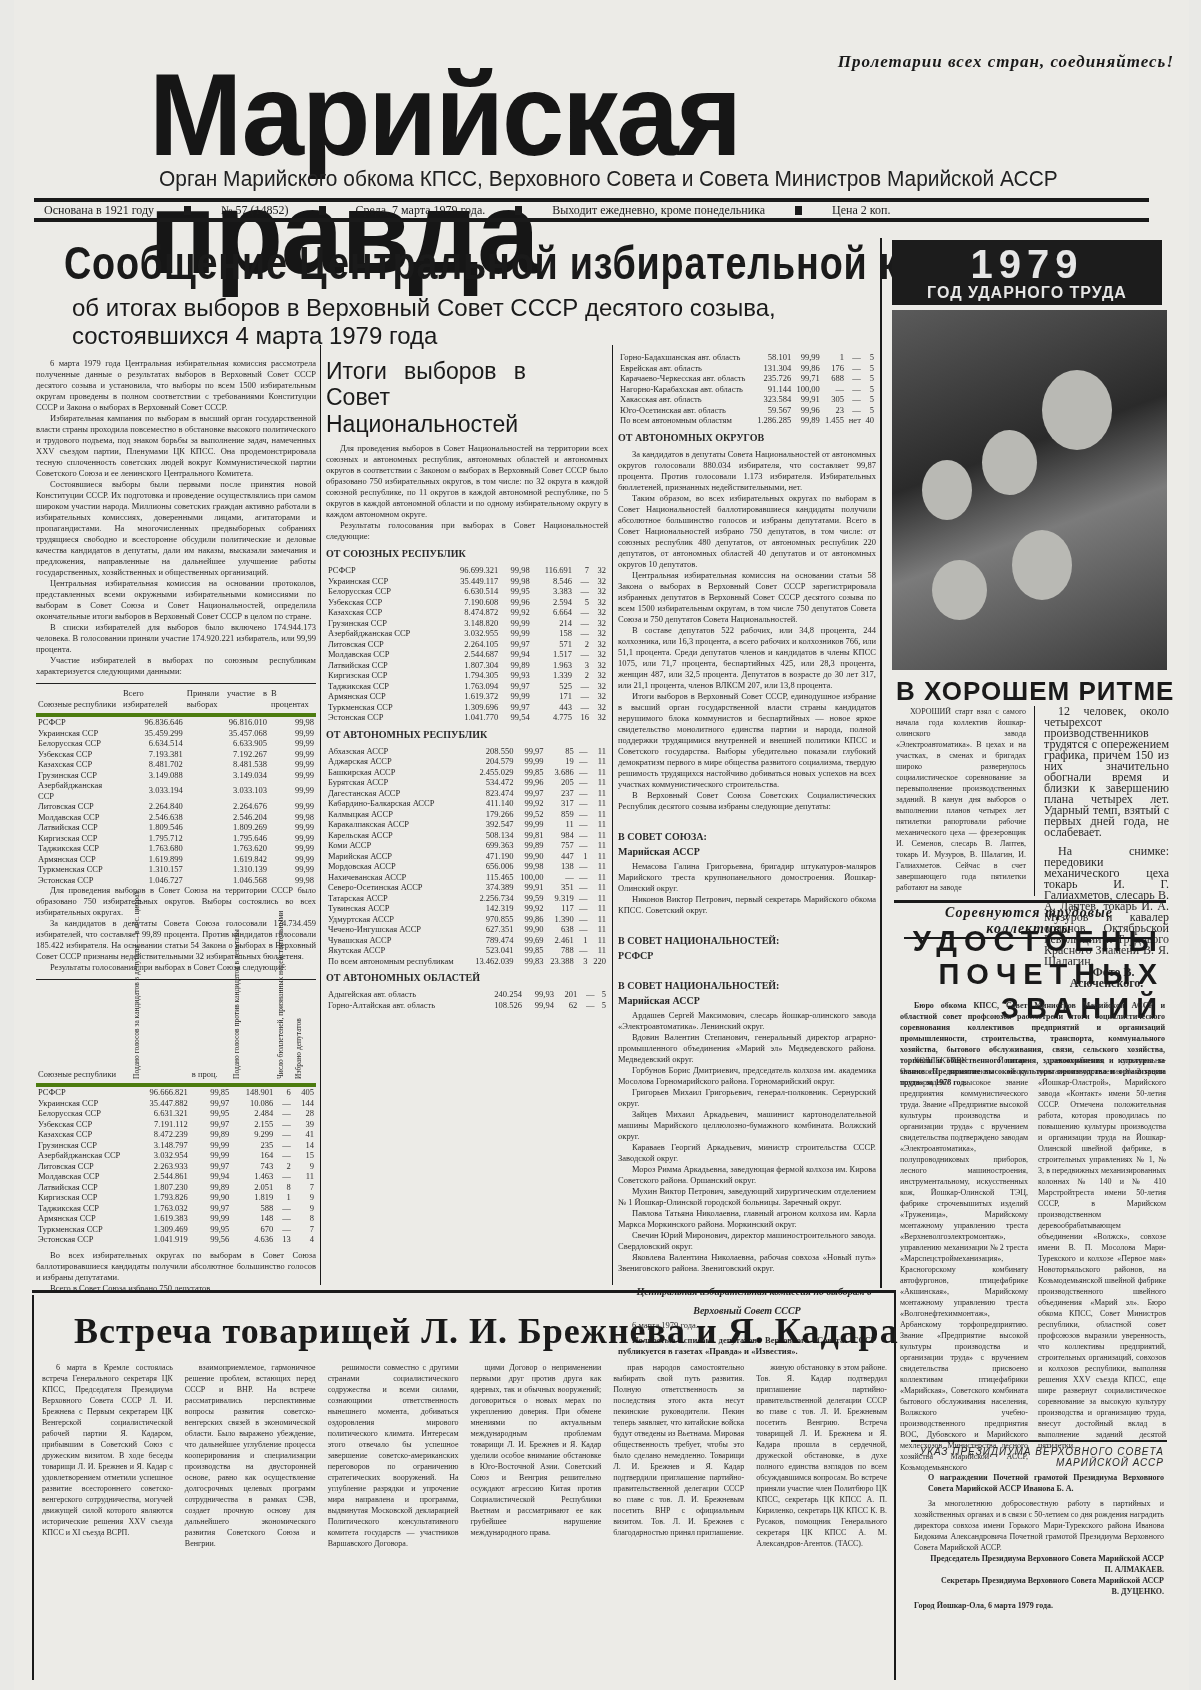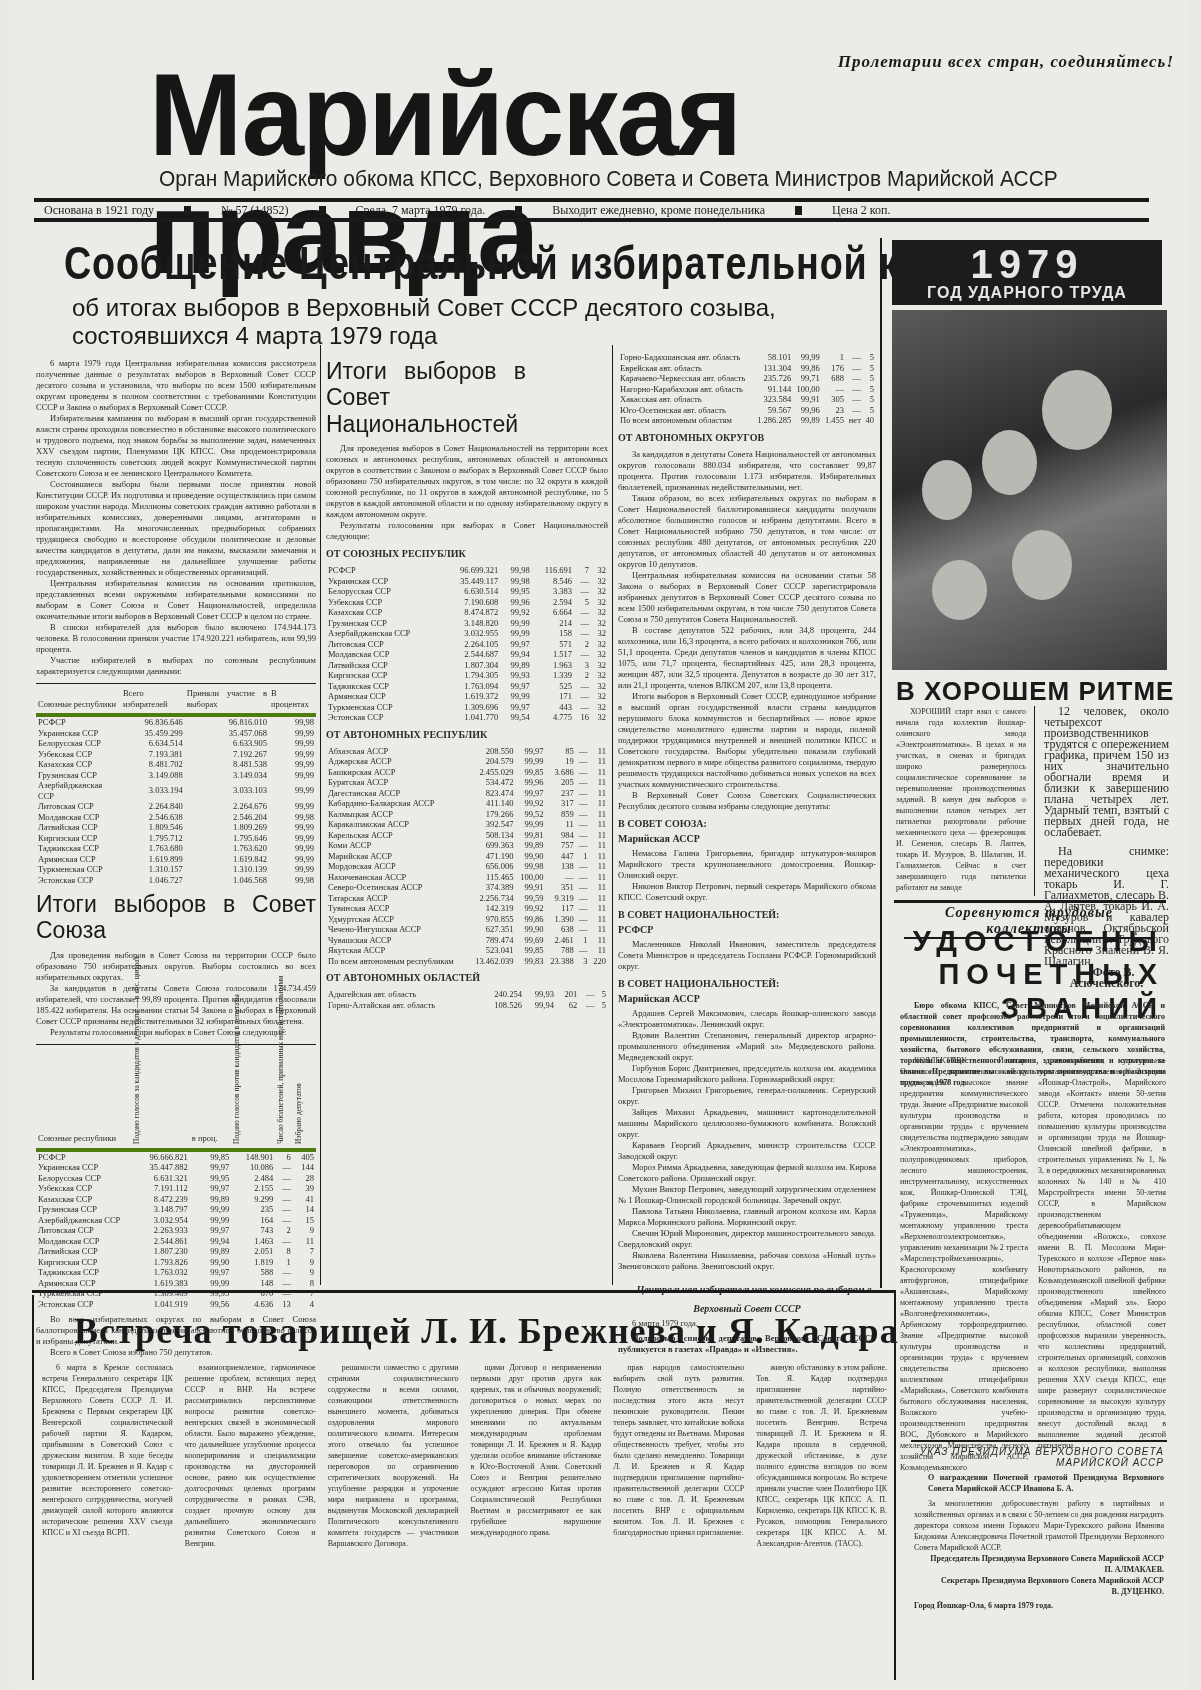--- a/index.html
+++ b/index.html
@@ -29,21 +29,21 @@
   .banner .yr{font:bold 40px/1 "Liberation Sans",sans-serif;letter-spacing:6px;margin-top:4px}
   .banner .sl{font:bold 16px "Liberation Sans",sans-serif;letter-spacing:1px}
   .photo{position:absolute;left:878px;top:310px;width:275px;height:360px;background:linear-gradient(160deg,#5b5b5b,#2a2a2a 40%,#7b7b7b 60%,#3a3a3a);}
   .photo .f{position:absolute;border-radius:50%;background:#b9b9b4}
   .rhythm-h{position:absolute;left:882px;top:676px;font:bold 26px "Liberation Sans",sans-serif;letter-spacing:1px}
   .comp-h{position:absolute;left:890px;top:905px;font:italic bold 14px "Liberation Serif",serif;letter-spacing:1px;border-bottom:2px solid #1a1a1a;width:250px;text-align:center}
   .udost{position:absolute;left:890px;top:925px;font:900 29px/1.15 "Liberation Sans",sans-serif;letter-spacing:7px;width:260px;text-align:right}
   .meet-h{position:absolute;left:60px;top:1310px;font:bold 36px "Liberation Serif",serif;letter-spacing:1px;white-space:nowrap}
   .ukaz-h{font:italic 10px "Liberation Sans",sans-serif;text-align:right;letter-spacing:1px}
   .sig{text-align:right;font-weight:bold}
-  .sec{font:bold 10px "Liberation Serif",serif;margin:6px 0 4px}
+  .sec{font:bold 10px "Liberation Serif",serif;margin:19px 0 4px}
 </style>
 </head>
 <body>
 
 <div class="page">
 
   <div class="mast">
     <div class="title">Марийская правда</div>
     <div class="motto">Пролетарии всех стран, соединяйтесь!</div>
     <div class="organ">Орган Марийского обкома КПСС, Верховного Совета и Совета Министров Марийской АССР</div>
@@ -170,21 +170,20 @@
             <td class="n">99,99</td>
           </tr>
           <tr>
             <td style="white-space: normal;">Эстонская ССР</td>
             <td class="n">1.046.727</td>
             <td class="n">1.046.568</td>
             <td class="n">99,98</td>
           </tr>
         </tbody>
     </table>
-    <div class="h2">Итоги выборов в Совет Союза</div>
     <p>Для проведения выборов в Совет Союза на территории СССР было образовано 750 избирательных округов. Выборы состоялись во всех избирательных округах.</p>
     <p>За кандидатов в депутаты Совета Союза голосовали 174.734.459 избирателей, что составляет 99,89 процента. Против кандидатов голосовали 185.422 избирателя. На основании статьи 54 Закона о выборах в Верховный Совет СССР признаны недействительными 32 избирательных бюллетеня.</p>
     <p>Результаты голосования при выборах в Совет Союза следующие:</p>
     <table style="margin-top:6px">
       <thead>
           <tr>
         <th style="text-align:left;width:95px">Союзные республики</th>
         <th class="vert-h">
               <div class="vert">Подано голосов за кандидатов в депутаты — в абс. цифрах</div>
             </th>
@@ -720,21 +719,20 @@
     <p>В составе депутатов 522 рабочих, или 34,8 процента, 244 колхозника, или 16,3 процента, а всего рабочих и колхозников 766, или 51,1 процента. Среди депутатов членов и кандидатов в члены КПСС 1075, или 71,7 процента, беспартийных 425, или 28,3 процента, женщин 487, или 32,5 процента. Депутатов в возрасте до 30 лет 317, или 21,1 процента, членов ВЛКСМ 207, или 13,8 процента.</p>
     <p>Итоги выборов в Верховный Совет СССР, единодушное избрание в высший орган государственной власти страны кандидатов нерушимого блока коммунистов и беспартийных — новое яркое свидетельство монолитного единства партии и народа, полной поддержки трудящимися внутренней и внешней политики КПСС и Советского государства. Выборы убедительно показали глубокий демократизм первого в мире общества развитого социализма, твердую решимость трудящихся настойчиво добиваться новых успехов на всех участках коммунистического строительства.</p>
     <p>В Верховный Совет Союза Советских Социалистических Республик десятого созыва избраны следующие депутаты:</p>
     <div id="deputies">
         <div class="sec">В СОВЕТ СОЮЗА:</div>
         <div class="sec" style="margin-top: 0px;">Марийская АССР</div>
         <p>Немасова Галина Григорьевна, бригадир штукатуров-маляров Марийского треста крупнопанельного домостроения. Йошкар-Олинский округ.</p>
         <p>Никонов Виктор Петрович, первый секретарь Марийского обкома КПСС. Советский округ.</p>
         <div class="sec">В СОВЕТ НАЦИОНАЛЬНОСТЕЙ:</div>
         <div class="sec" style="margin-top: 0px;">РСФСР</div>
-        <p>Масленников Николай Иванович, заместитель председателя Совета Министров и председатель Госплана РСФСР. Горномарийский округ.</p>
         <div class="sec">В СОВЕТ НАЦИОНАЛЬНОСТЕЙ:</div>
         <div class="sec" style="margin-top: 0px;">Марийская АССР</div>
         <p>Ардашев Сергей Максимович, слесарь йошкар-олинского завода «Электроавтоматика». Ленинский округ.</p>
         <p>Вдовин Валентин Степанович, генеральный директор аграрно-промышленного объединения «Марий эл» Медведевского района. Медведевский округ.</p>
         <p>Горбунов Борис Дмитриевич, председатель колхоза им. академика Мосолова Горномарийского района. Горномарийский округ.</p>
         <p>Григорьев Михаил Григорьевич, генерал-полковник. Сернурский округ.</p>
         <p>Зайцев Михаил Аркадьевич, машинист картоноделательной машины Марийского целлюлозно-бумажного комбината. Волжский округ.</p>
         <p>Караваев Георгий Аркадьевич, министр строительства СССР. Заводской округ.</p>
         <p>Мороз Римма Аркадьевна, заведующая фермой колхоза им. Кирова Советского района. Оршанский округ.</p>
         <p>Мухин Виктор Петрович, заведующий хирургическим отделением № 1 Йошкар-Олинской городской больницы. Заречный округ.</p>

